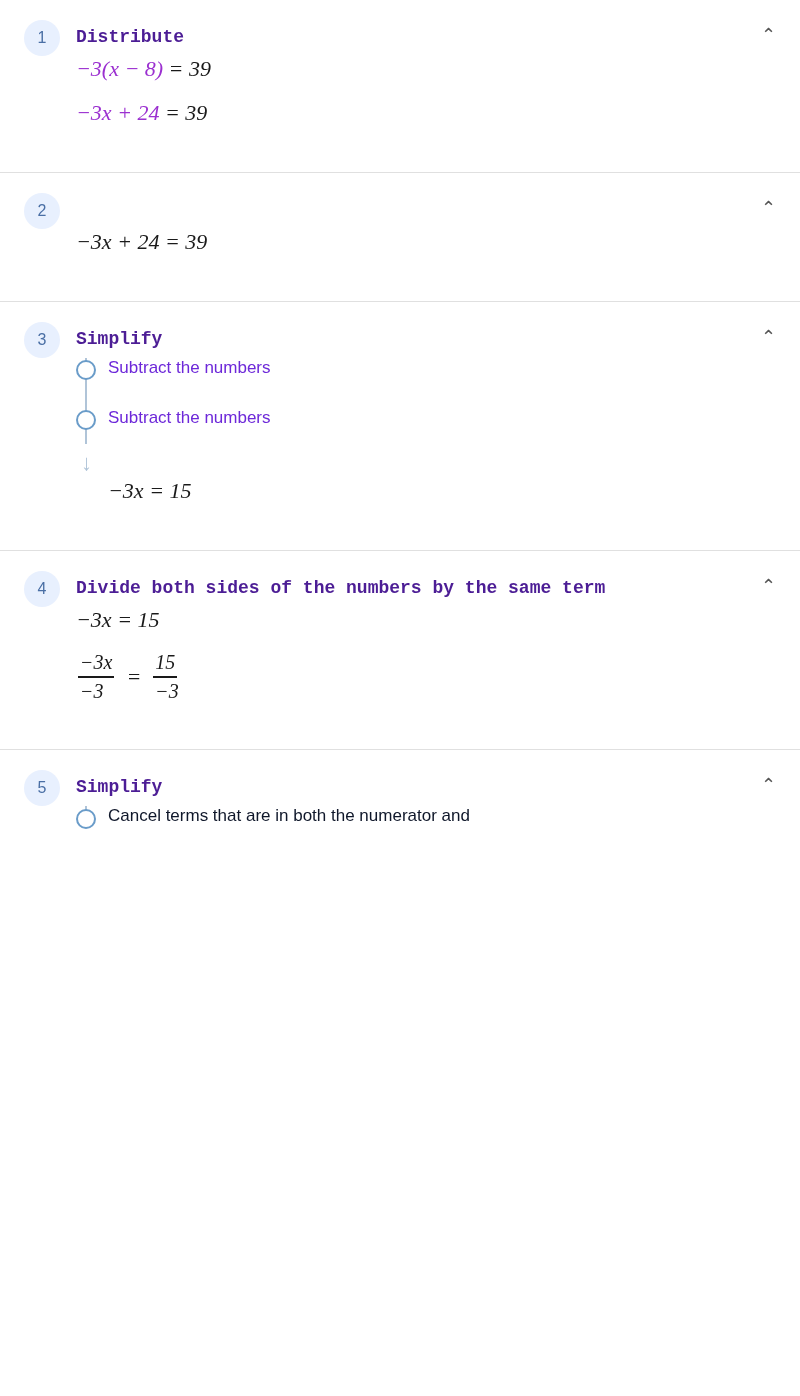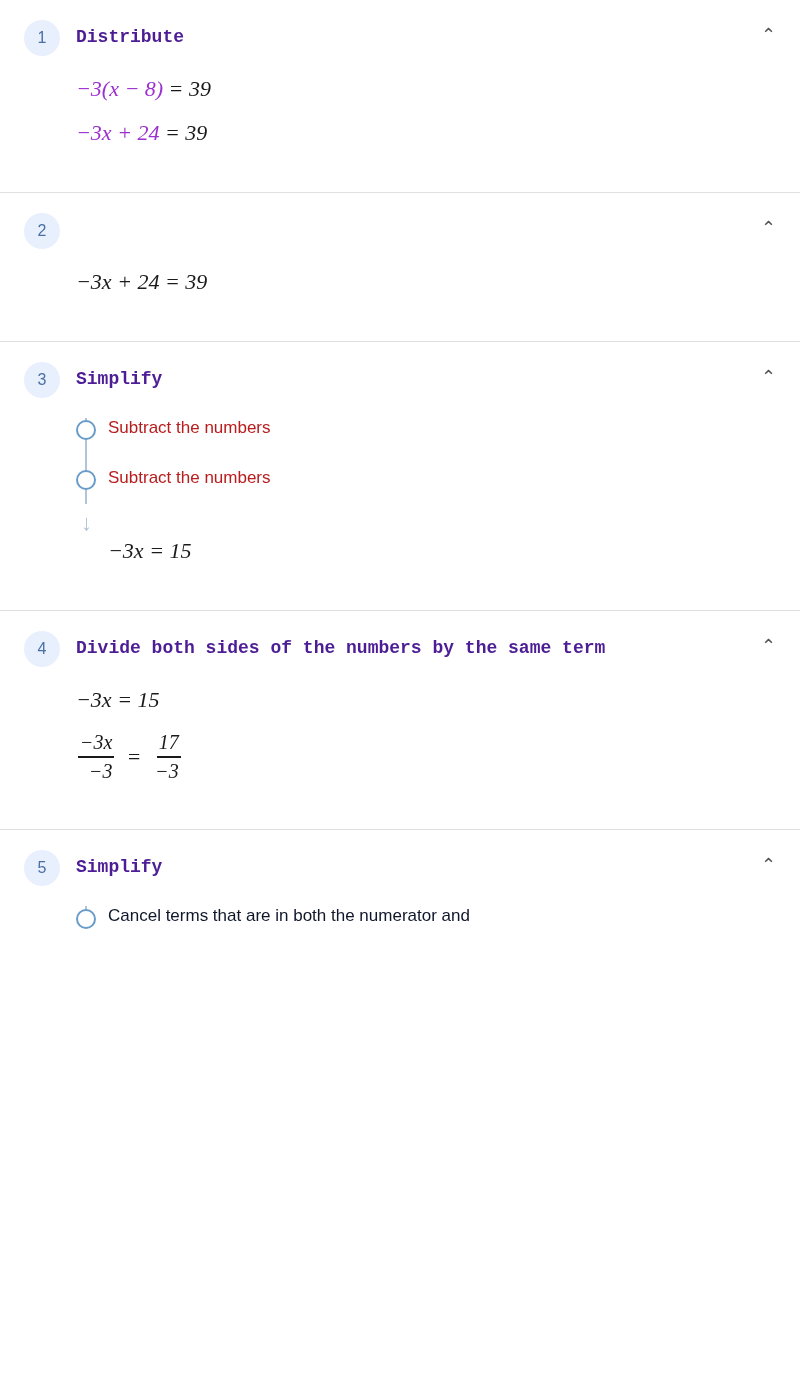--- a/index.html
+++ b/index.html
@@ -60,21 +60,20 @@
 
     .chevron-icon {
       color: #555;
       font-size: 18px;
       flex-shrink: 0;
       margin-top: 4px;
     }
 
     .step-content {
       margin-left: 52px;
-      margin-top: 20px;
     }
 
     .equation-line {
       font-family: 'Times New Roman', Times, serif;
       font-size: 22px;
       margin-bottom: 18px;
       font-style: italic;
     }
 
     .purple {
@@ -116,29 +115,29 @@
       background: #fff;
       flex-shrink: 0;
       position: absolute;
       left: -32px;
       top: 2px;
     }
 
     .substep-text {
       font-family: Arial, sans-serif;
       font-size: 17px;
-      color: #b91c1c;
+      color: #6d28d9;
       font-weight: 400;
     }
 
     
     .fraction {
       display: inline-flex;
       flex-direction: column;
-      align-items: flex-end;
+      align-items: flex-start;
       vertical-align: middle;
       margin: 0 2px;
     }
 
     .fraction .numerator {
       border-bottom: 2px solid #1a1a1a;
       padding: 0 2px 2px 2px;
       font-size: 20px;
       font-style: italic;
     }
@@ -266,21 +265,21 @@
     <div class="equation-line">
       −3<i>x</i> = 15
     </div>
     <div class="equation-line" style="display: flex; align-items: center; gap: 10px; font-style: italic; font-size: 22px;">
       <span class="fraction">
         <span class="numerator">−3<i>x</i></span>
         <span class="denominator">−3</span>
       </span>
       <span>=</span>
       <span class="fraction">
-        <span class="numerator">17</span>
+        <span class="numerator">15</span>
         <span class="denominator">−3</span>
       </span>
     </div>
   </div>
 </div>
 
 <div class="step-container" style="border-bottom: none;">
   <div class="step-header">
     <div class="step-header-left">
       <div class="step-number">5</div>

